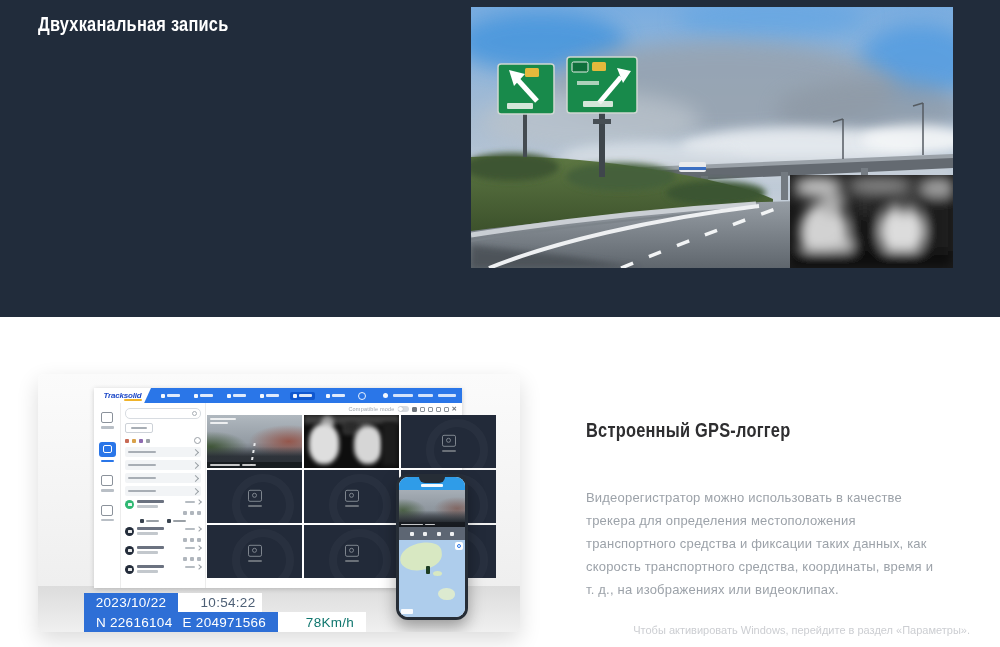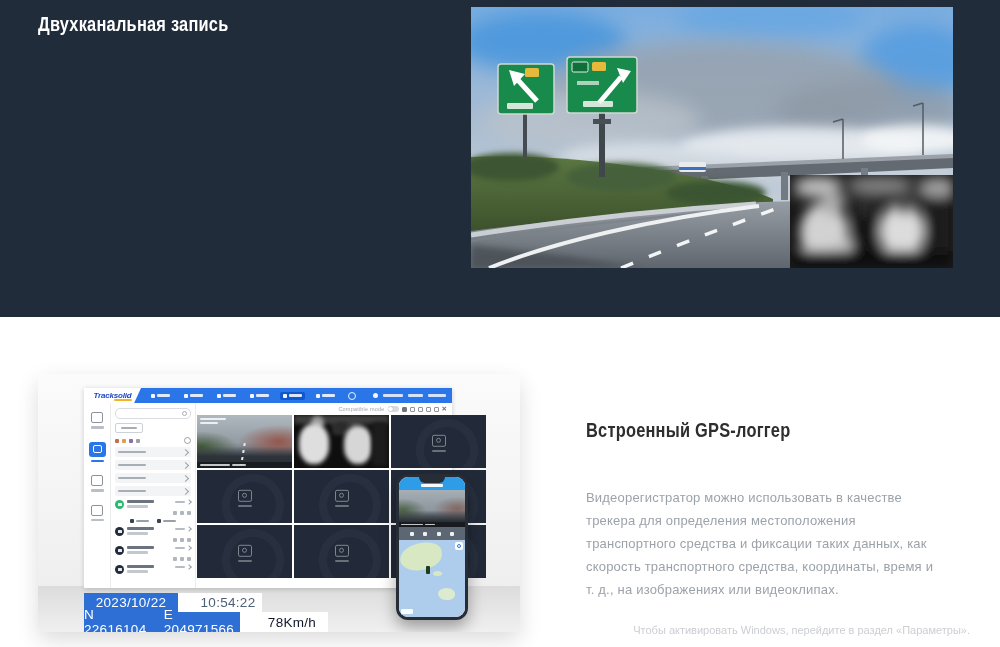--- a/index.html
+++ b/index.html
@@ -24,21 +24,21 @@
   .watermark{position:absolute;right:30px;top:620px;text-align:right;color:#c6c9cd;}
   .wm1{font-size:16.5px;letter-spacing:.3px;}
   .wm2{font-size:11px;margin-top:4px;color:#ccced2;}
 
   
   .card{position:absolute;left:38px;top:374px;width:482px;height:258px;border-radius:6px;
         background:linear-gradient(180deg,#fbfbfb 0%,#f3f3f3 55%,#ececec 100%);
         box-shadow:0 8px 22px rgba(0,0,0,.14);overflow:hidden;}
   .floor{position:absolute;left:0;right:0;bottom:0;height:46px;
          background:linear-gradient(180deg,#dcdcdc,#f0f0f0);}
-  .appwin{position:absolute;left:46px;top:14px;width:368px;height:200px;background:#fff;
+  .appwin{position:absolute;left:56px;top:14px;width:368px;height:200px;background:#fff;
           box-shadow:0 1px 5px rgba(0,0,0,.18);}
   
   .topbar{position:absolute;left:0;top:0;right:0;height:15px;background:#2a76e8;display:flex;align-items:center;}
   .logo-chip{width:57px;height:15px;background:#fff;clip-path:polygon(0 0,100% 0,88% 100%,0 100%);
              display:flex;align-items:center;justify-content:center;position:relative;}
   .logo-text{font-size:8px;font-weight:700;font-style:italic;color:#1d49c8;letter-spacing:-.2px;}
   .logo-swoosh{position:absolute;right:9px;bottom:2px;width:18px;height:2px;background:#f0b32a;border-radius:2px;}
   .nav{display:flex;align-items:center;gap:8px;margin-left:7px;}
   .nav-item{display:flex;align-items:center;gap:2px;padding:2px 3px;border-radius:2px;}
   .nav-item.active{background:#0f57cf;}
@@ -174,22 +174,22 @@
   .mapchip{position:absolute;left:2px;bottom:3px;width:12px;height:5px;background:rgba(255,255,255,.92);border-radius:1px;}
 
   
   .ovl{position:absolute;left:46px;z-index:6;display:flex;font-size:13.5px;letter-spacing:.3px;}
   .ovl-r1{top:219px;height:19px;}
   .ovl-r2{top:238px;height:20px;}
   .ovl .blue{background:#2e6fd6;color:#fff;display:flex;align-items:center;justify-content:center;gap:10px;}
   .ovl .white{background:#fff;display:flex;align-items:center;justify-content:center;padding-left:16px;}
   .o-date{width:94px;}
   .o-time{width:68px;color:#4e6076;}
-  .o-coords{width:156px;}
-  .o-speed{width:72px;color:#0f172a;}
+  .o-coords{width:194px;}
+  .o-speed{width:72px;color:#0f766e;}
 </style>
 </head>
 <body>
 
 <div class="stage">
 
   <section class="hero">
     <h2 class="hero-title">Двухканальная запись</h2>
 
     <div class="road-photo">

